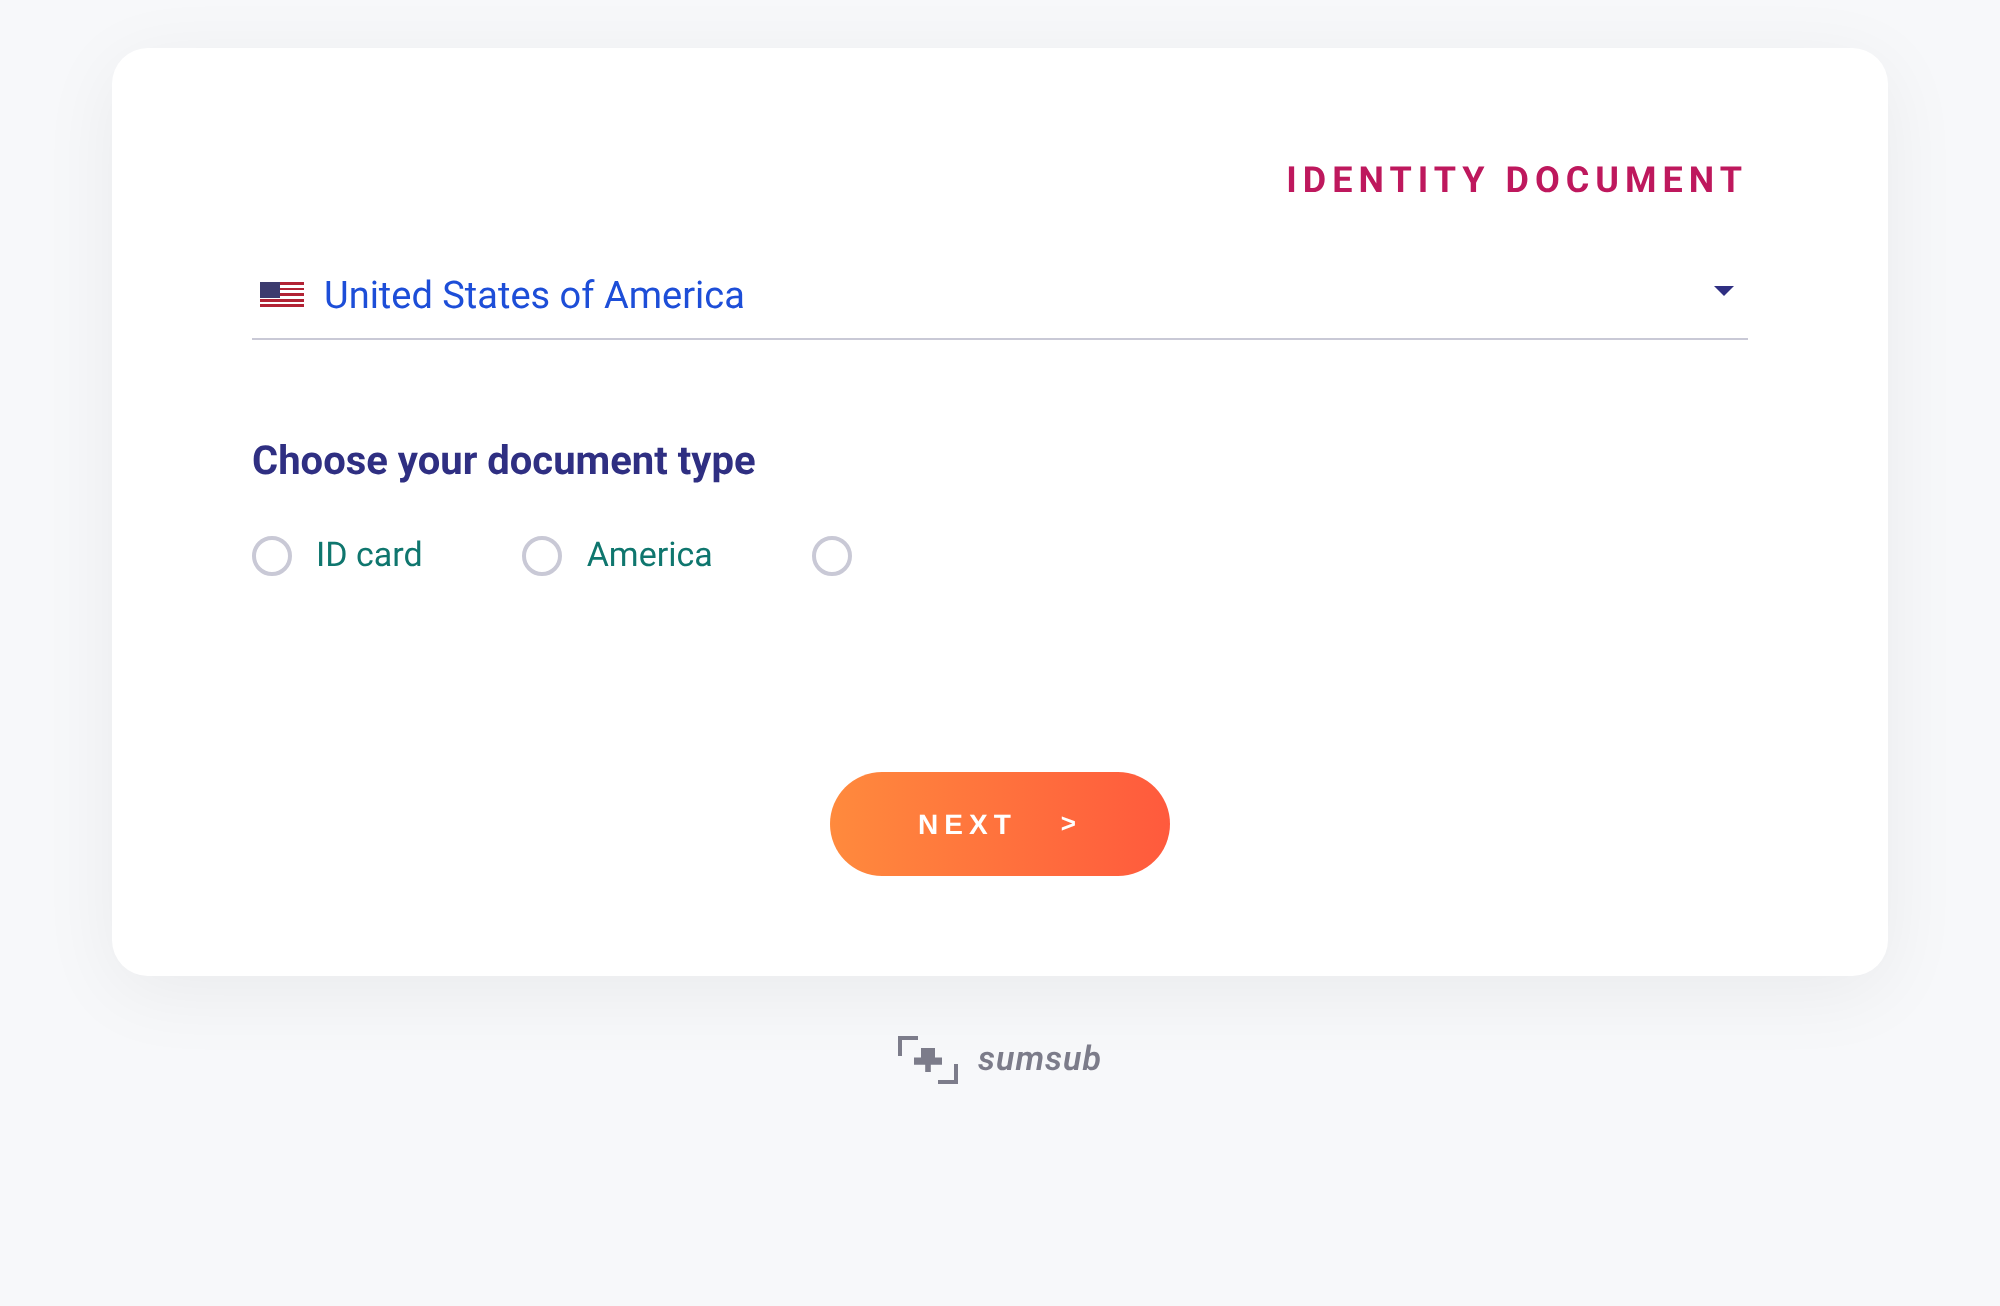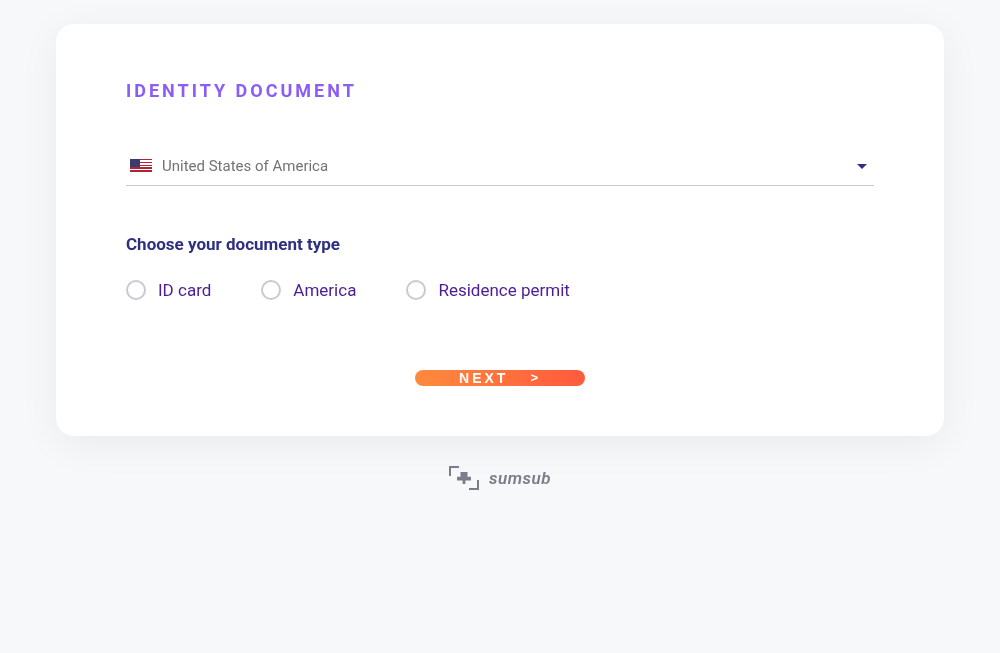--- a/index.html
+++ b/index.html
@@ -14,26 +14,26 @@
       padding-top: 24px;
     }
     .card {
       background: #ffffff;
       border-radius: 18px;
       box-shadow: 0 8px 40px rgba(0,0,0,0.06);
       width: 888px;
       padding: 56px 70px 50px 70px;
     }
     .title {
-      text-align: left;
-      color: #8b5cf6;
+      text-align: right;
+      color: #be185d;
       font-size: 18px;
       font-weight: 700;
       letter-spacing: 3px;
-      margin-bottom: 56px;
+      margin-bottom: 35px;
     }
     .section-label {
       color: #2f2f82;
       font-size: 20px;
       font-weight: 700;
       margin-bottom: 20px;
     }
     .select-wrap {
       position: relative;
       border-bottom: 1px solid #c9c9d6;
@@ -57,32 +57,32 @@
       margin-left: 4px;
     }
     .flag::before {
       content:'';
       position:absolute;
       top:0; left:0;
       width:10px; height:8px;
       background:#3c3b6e;
     }
     .select-text {
-      color: #737373;
-      font-size: 15px;
+      color: #1d4ed8;
+      font-size: 19px;
     }
     .chevron {
       position: absolute;
       right: 6px;
       top: 6px;
     }
     .chevron svg { display:block; }
     .doc-label {
       color: #2f2f82;
-      font-size: 17px;
+      font-size: 20px;
       font-weight: 700;
       margin-bottom: 26px;
     }
     .options {
       display: flex;
       gap: 50px;
       margin-bottom: 70px;
     }
     .option {
       display: flex;
@@ -90,39 +90,40 @@
       gap: 12px;
       cursor: pointer;
     }
     .radio {
       width: 20px;
       height: 20px;
       border: 2px solid #c9c9d6;
       border-radius: 50%;
     }
     .option-text {
-      color: #4c1d95;
+      color: #0f766e;
       font-size: 17px;
     }
     .next-wrap {
       display: flex;
       justify-content: center;
     }
     .next-btn {
       background: linear-gradient(90deg, #ff8a3d 0%, #ff5a3d 100%);
       border: none;
       border-radius: 30px;
       color: #fff;
       font-size: 14px;
       font-weight: 700;
       letter-spacing: 3px;
-      padding: 0 44px;
+      padding: 18px 44px;
       cursor: pointer;
       display: flex;
       gap: 22px;
+      margin-top: 28px;
     }
     .next-arrow {
       font-size: 13px;
       font-weight: 700;
     }
     .footer {
       margin-top: 30px;
       display: flex;
       align-items: center;
       gap: 10px;
@@ -182,21 +183,20 @@
     <div class="option">
       <span class="radio"></span>
       <span class="option-text">ID card</span>
     </div>
     <div class="option">
       <span class="radio"></span>
       <span class="option-text">America</span>
     </div>
     <div class="option">
       <span class="radio"></span>
-      <span class="option-text">Residence permit</span>
     </div>
   </div>
 
   <div class="next-wrap">
     <button class="next-btn">
       <span>NEXT</span>
       <span class="next-arrow">&gt;</span>
     </button>
   </div>
 </div>

